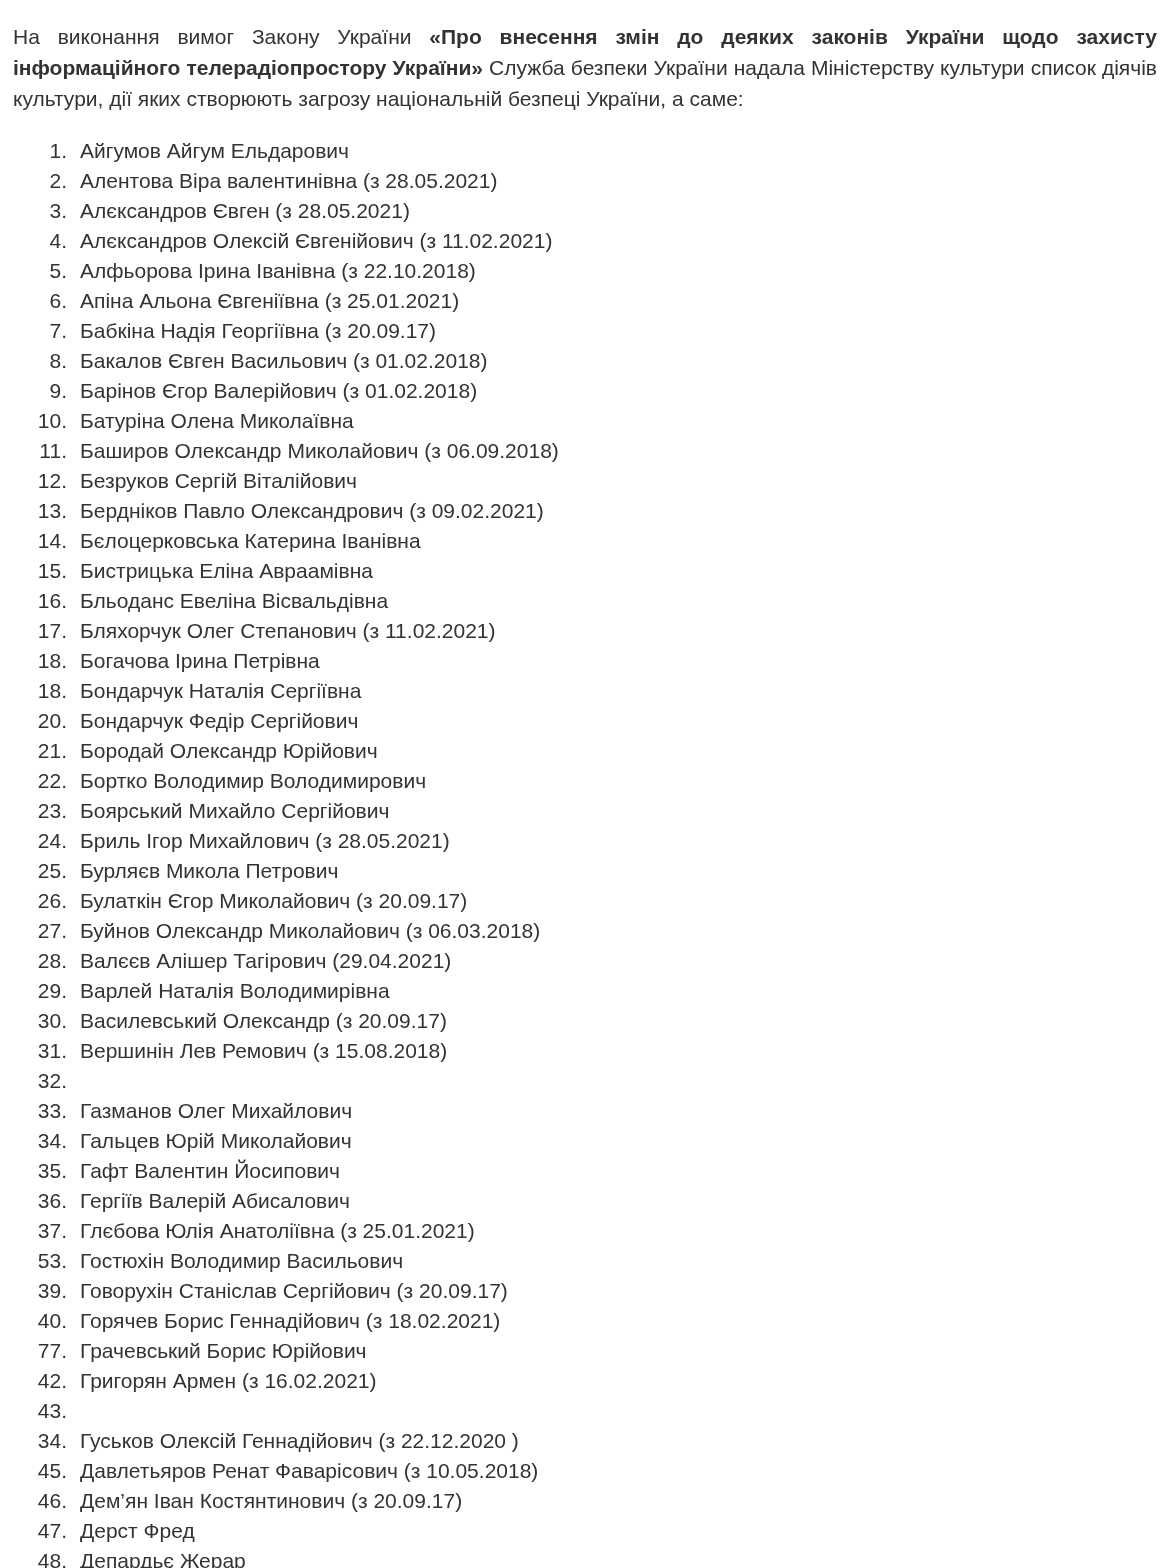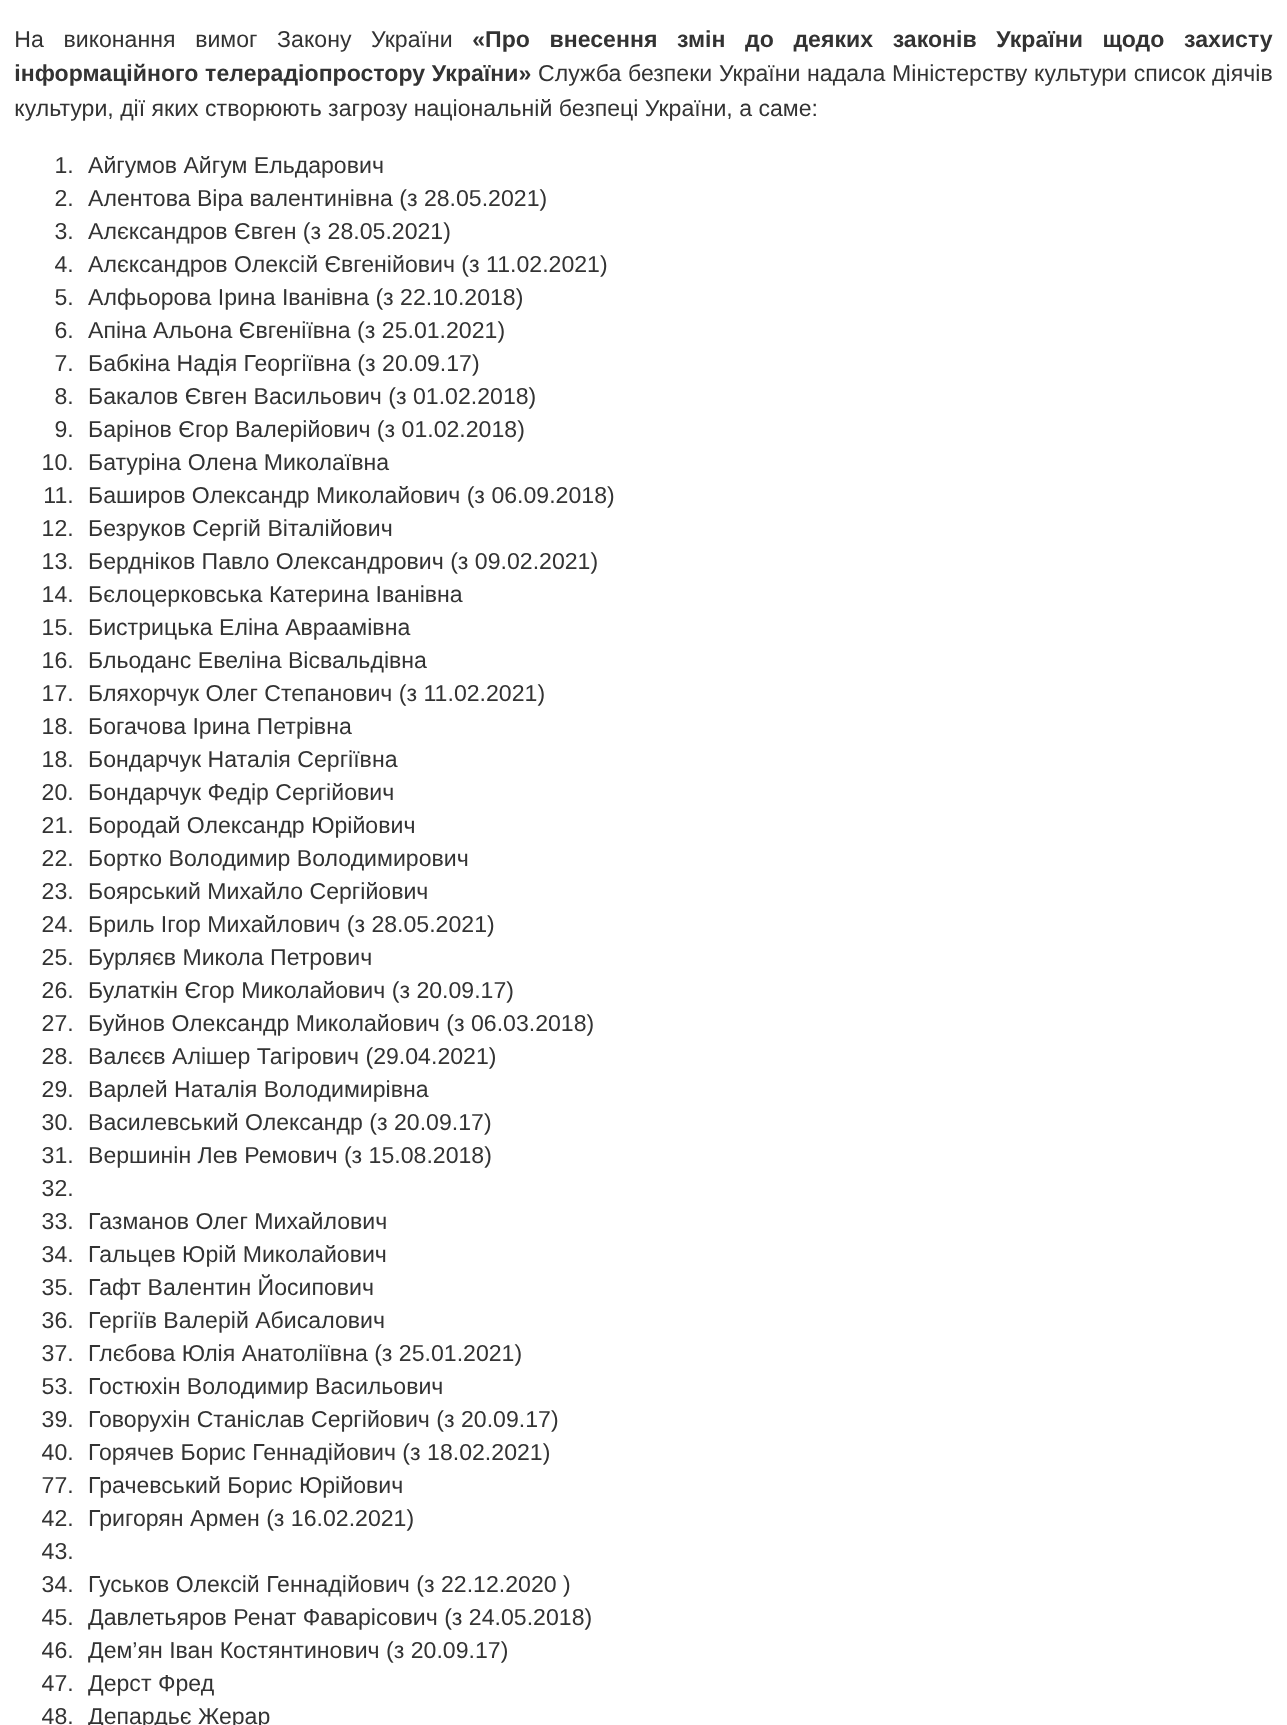--- a/index.html
+++ b/index.html
@@ -216,21 +216,21 @@
     </li>
     <li>
       <span class="num">43.</span>
     </li>
     <li>
       <span class="num">34.</span>
       <span class="name">Гуськов Олексій Геннадійович (з 22.12.2020 )</span>
     </li>
     <li>
       <span class="num">45.</span>
-      <span class="name">Давлетьяров Ренат Фаварісович (з 24.05.2018)</span>
+      <span class="name">Давлетьяров Ренат Фаварісович (з 10.05.2018)</span>
     </li>
     <li>
       <span class="num">46.</span>
       <span class="name">Дем’ян Іван Костянтинович (з 20.09.17)</span>
     </li>
     <li>
       <span class="num">47.</span>
       <span class="name">Дерст Фред</span>
     </li>
     <li>

